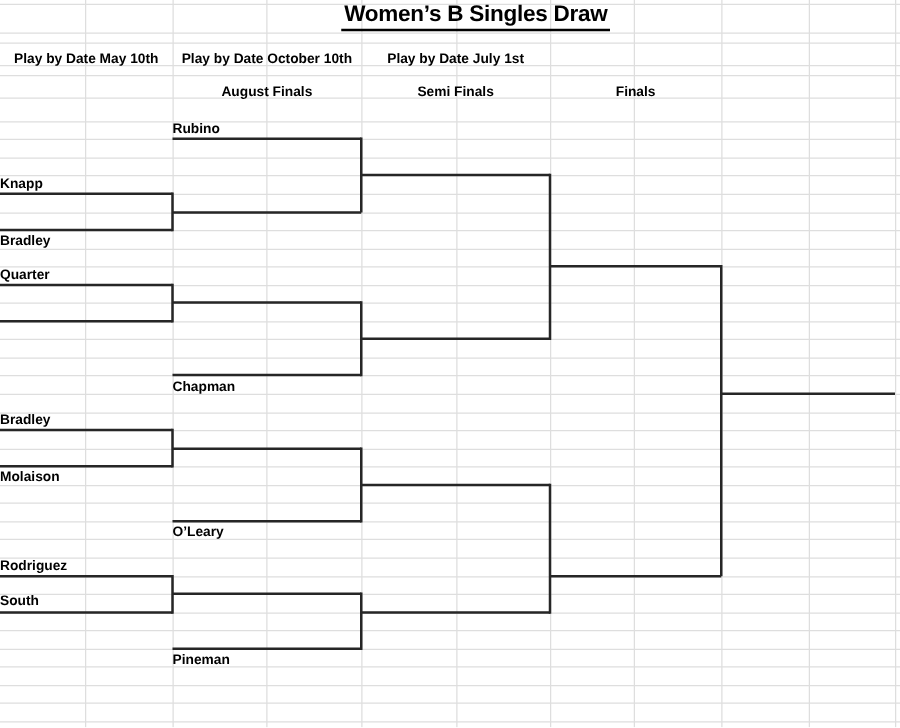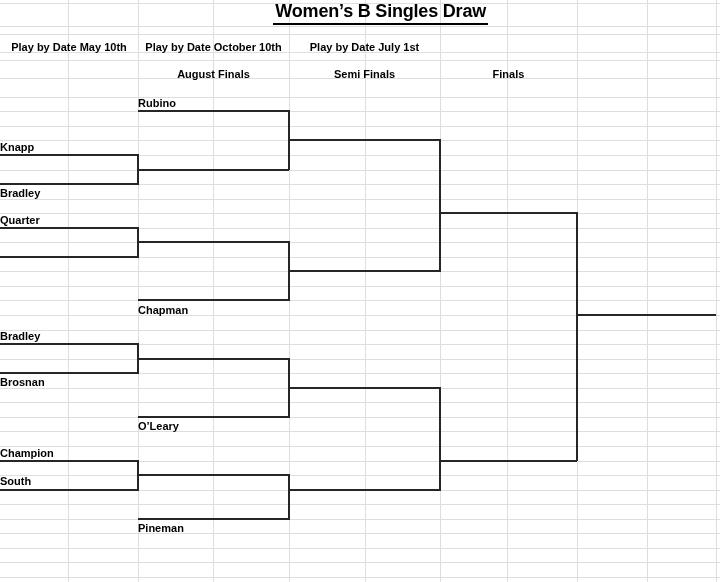--- a/index.html
+++ b/index.html
@@ -138,18 +138,18 @@
 
   <div class="lbl" style="left:138px;top:96.3px;width:151px">Rubino</div>
   <div class="lbl" style="left:138px;top:302.5px;width:151px">Chapman</div>
   <div class="lbl" style="left:138px;top:418.9px;width:151px">O’Leary</div>
   <div class="lbl" style="left:0;top:140px;width:138px">Knapp</div>
 
   <div class="lbl" style="left:138px;top:520.7px;width:151px">Pineman</div>
   <div class="lbl" style="left:0;top:186.1px;width:138px">Bradley</div>
   <div class="lbl" style="left:0;top:212.7px;width:138px">Quarter</div>
   <div class="lbl" style="left:0;top:329.1px;width:138px">Bradley</div>
-  <div class="lbl" style="left:0;top:375.2px;width:138px">Brosnan</div>
-  <div class="lbl" style="left:0;top:445.5px;width:138px">Champion</div>
+  <div class="lbl" style="left:0;top:375.2px;width:138px">Molaison</div>
+  <div class="lbl" style="left:0;top:445.5px;width:138px">Rodriguez</div>
   <div class="lbl" style="left:0;top:474px;width:138px">South</div>
 
 
 </div>
 
 </body></html>

